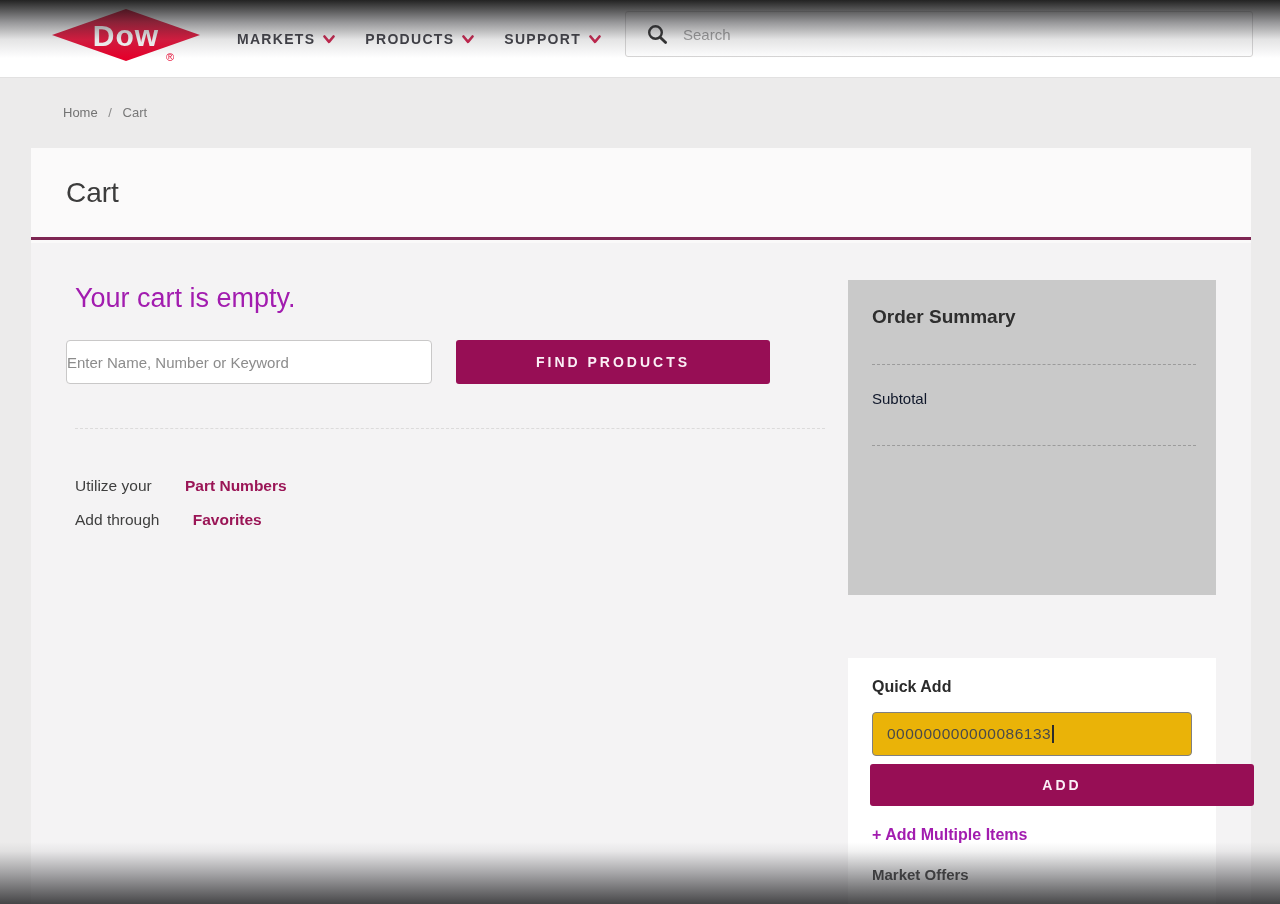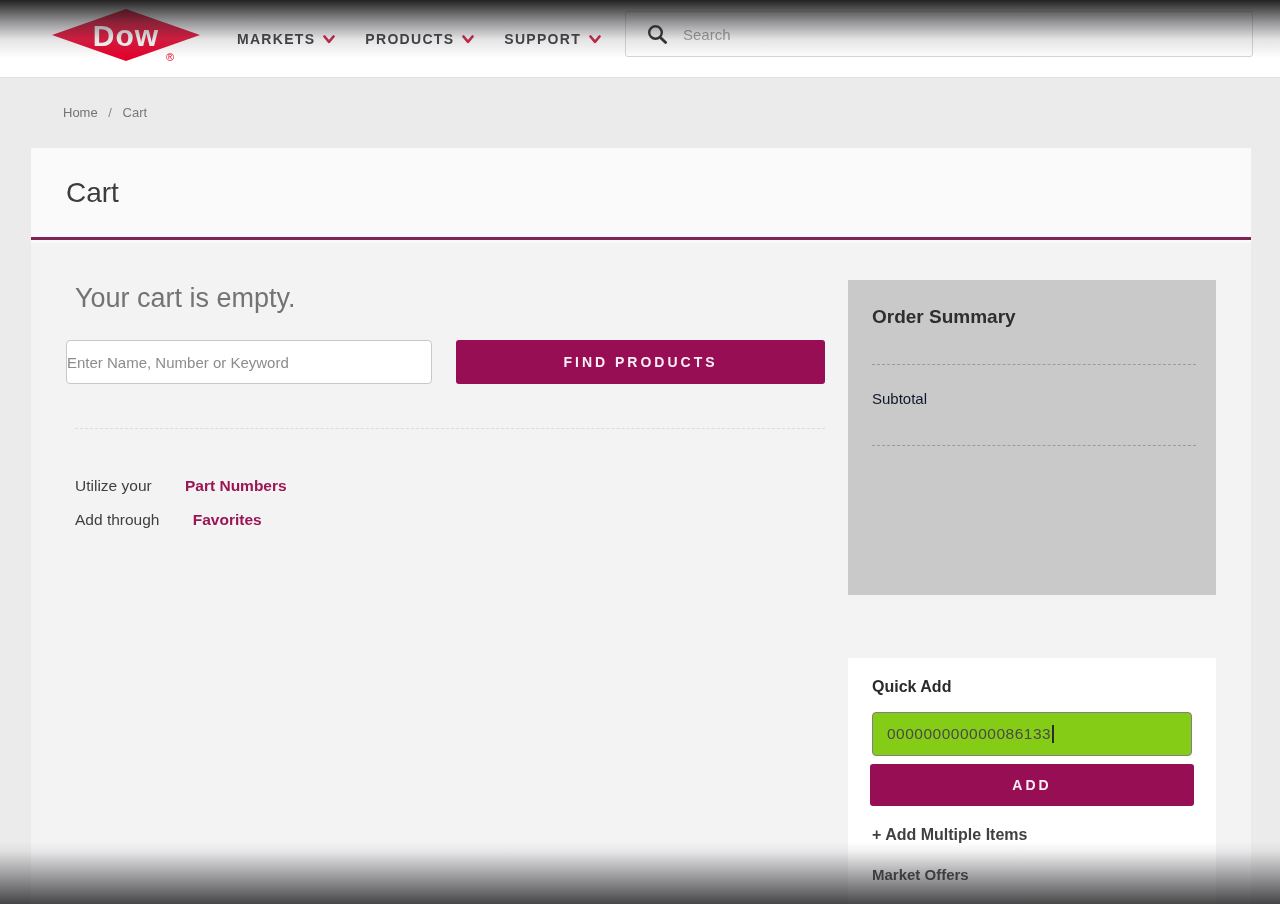--- a/index.html
+++ b/index.html
@@ -45,37 +45,37 @@
     position:absolute; left:31px; top:148px; width:1220px; bottom:0;
     background:#FAF9F9;
   }
   .card-title-row {
     height:92px; display:flex; align-items:center; padding-left:35px;
     background:#FBFAFA; border-bottom:3px solid #7E2653;
   }
   .page-title { font-size:28px; color:#3C3C3C; font-weight:400; }
   .card-content { position:absolute; top:95px; left:0; right:0; bottom:0; background:#F4F3F4; }
 
-  .empty-msg { position:absolute; left:44px; top:40px; font-size:27px; color:#737373; }
+  .empty-msg { position:absolute; left:44px; top:40px; font-size:27px; color:#a21caf; }
 
   .product-search-input {
     position:absolute; left:35px; top:97px; width:366px; height:44px;
     background:#FFFFFF; border:1px solid #C9C8C8; border-radius:4px;
     font-size:15px; color:#555; outline:none;
     font-family:"Liberation Sans","DejaVu Sans",sans-serif;
   }
   .product-search-input::placeholder { color:#8C8C8C; }
 
   .btn {
     background:#970E55; color:#FBEFF6; border:none; border-radius:3px;
     font-weight:bold; font-size:14px; letter-spacing:3px; cursor:pointer;
     font-family:"Liberation Sans","DejaVu Sans",sans-serif;
     display:flex; align-items:center; justify-content:center;
   }
-  .find-products-btn { position:absolute; left:425px; top:97px; width:369px; height:44px; }
+  .find-products-btn { position:absolute; left:425px; top:97px; width:314px; height:44px; }
 
   .dashed-sep {
     position:absolute; left:44px; top:185px; width:750px; height:0;
     border-top:1px dashed #DCDBDB;
   }
 
   .helper-line { position:absolute; left:44px; font-size:15.5px; color:#3F3F3F; }
   .helper-line.l1 { top:234px; }
   .helper-line.l2 { top:268px; }
   .berry-link { color:#9A1556; font-weight:bold; cursor:pointer;margin-left:29px; }
@@ -93,27 +93,27 @@
   .subtotal-label { position:absolute; left:24px; top:110px; font-size:15px; color:#0f172a; }
 
   
   .quick-add {
     position:absolute; left:817px; top:415px; width:368px; height:246px;
     background:#FFFFFF;
   }
   .quick-add-title { position:absolute; left:24px; top:20px; font-size:16px; font-weight:bold; color:#2B2B2B; }
   .quick-add-input {
     position:absolute; left:24px; top:54px; width:320px; height:44px;
-    background:#84cc16; border:1px solid #808080; border-radius:4px;
+    background:#eab308; border:1px solid #808080; border-radius:4px;
     display:flex; align-items:center; padding-left:14px;
     font-size:15.5px; color:#4A4A4A; letter-spacing:0.5px; cursor:text;
   }
   .caret { display:inline-block; width:2px; height:18px; background:#2B2B2B; margin-left:1px; }
-  .add-btn { position:absolute; left:22px; top:106px; width:324px; height:42px; }
-  .add-multiple { position:absolute; left:24px; top:168px; font-size:16px; font-weight:bold; color:#404040; cursor:pointer; }
+  .add-btn { position:absolute; left:22px; top:106px; width:384px; height:42px; }
+  .add-multiple { position:absolute; left:24px; top:168px; font-size:16px; font-weight:bold; color:#a21caf; cursor:pointer; }
   .market-offers { position:absolute; left:24px; top:208px; font-size:15px; font-weight:bold; color:#2E2E2E; cursor:pointer; }
 
   
   .top-grad {
     position:absolute; top:0; left:0; width:1280px; height:58px; z-index:40;
     pointer-events:none;
     background:linear-gradient(180deg,
       rgba(16,16,16,0.92) 0%,
       rgba(62,62,66,0.55) 38%,
       rgba(130,130,134,0.22) 68%,

